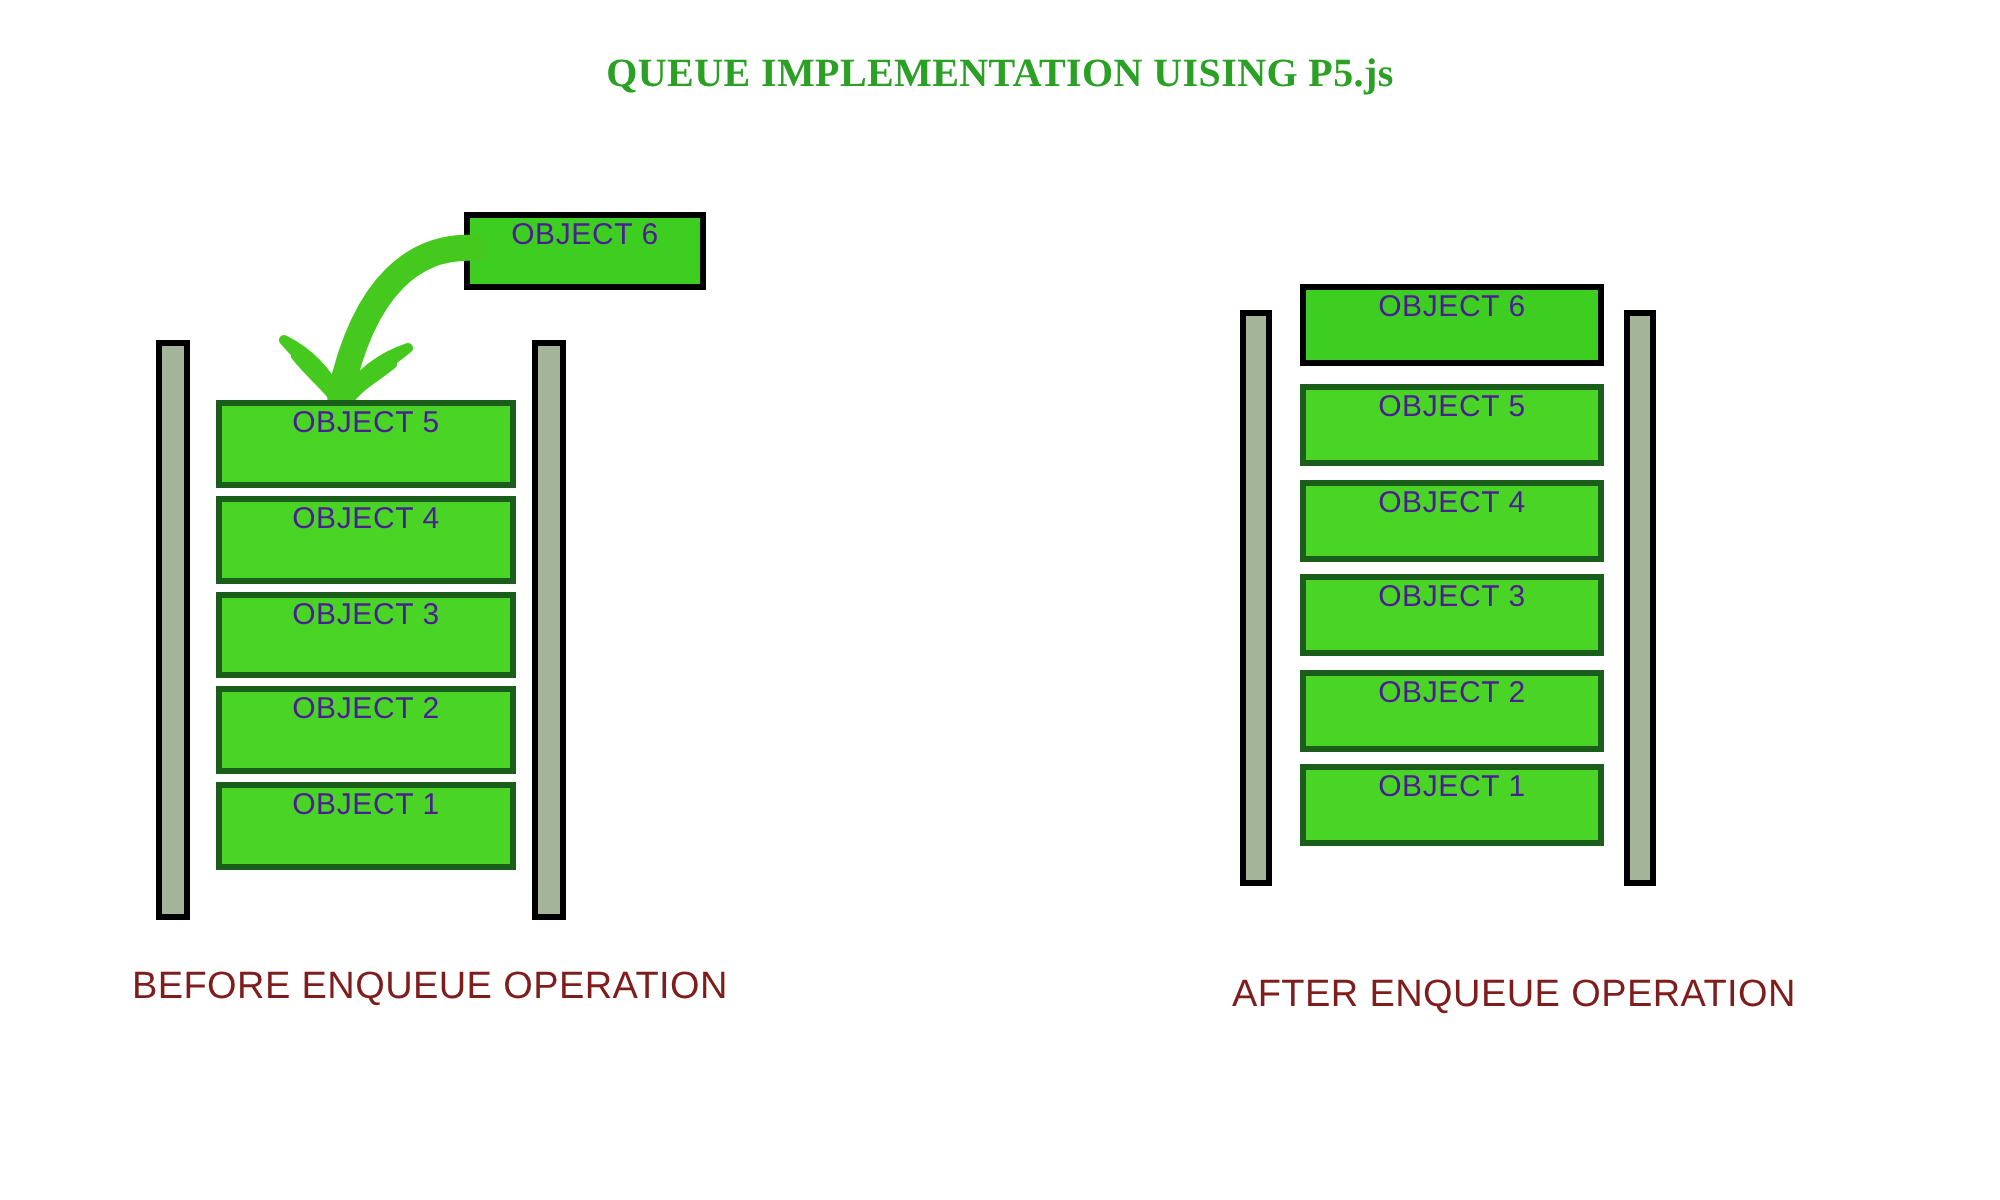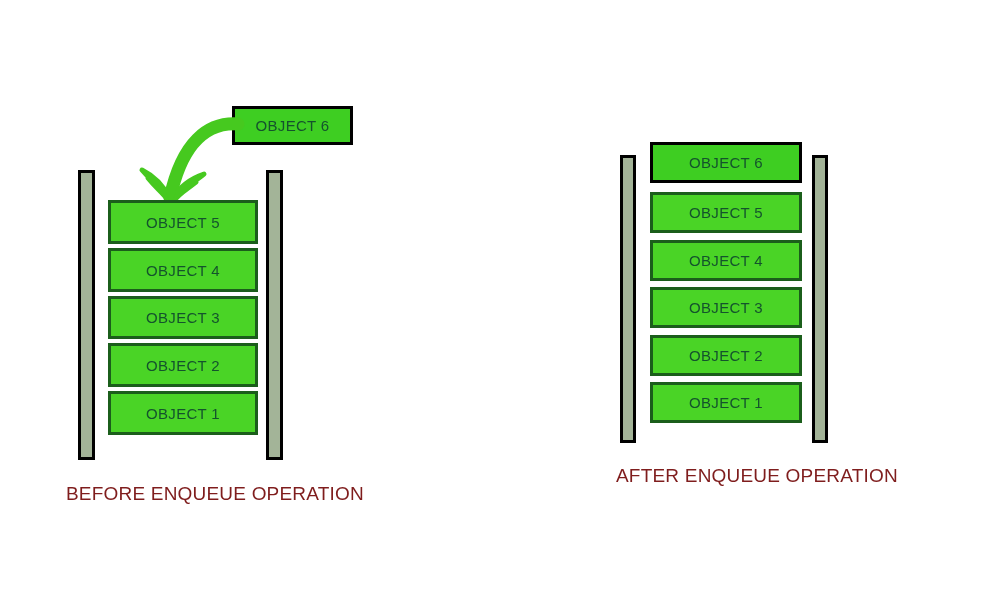--- a/index.html
+++ b/index.html
@@ -36,23 +36,22 @@
     box-sizing:border-box;
   }
 
   
   .obj-box{
     position:absolute;
     box-sizing:border-box;
     background:#4ad426;
     border:3px solid #1b5e1b;
     display:flex;
-    align-items:center;
     justify-content:center;
-    color:#14532d;
+    color:#4c1d95;
     font-size:15px;
     font-family:"Liberation Sans", sans-serif;
     letter-spacing:0.3px;
     white-space:nowrap;
   }
   .obj-box.highlight{
     border:3px solid #000000;
     background:#3ece22;
   }
   .obj-box.floating{
@@ -77,20 +76,21 @@
     width:130px;height:110px;
     overflow:visible;
   }
 </style>
 </head>
 <body>
 
 <div class="stage">
 
   <div class="title-block">
+    <div class="title-line1">QUEUE IMPLEMENTATION UISING P5.js</div>
   </div>
 
   <div>
 
     <div class="rail" style="left:78px;top:170px;width:17px;height:290px;"></div>
     <div class="rail" style="left:266px;top:170px;width:17px;height:290px;"></div>
 
     <div class="obj-box floating" style="left:232px;top:106px;width:121px;height:39px;">
       <span>OBJECT 6</span>
     </div>
@@ -142,16 +142,16 @@
     <div class="obj-box" style="left:650px;top:287px;width:152px;height:41px;">
       <span>OBJECT 3</span>
     </div>
     <div class="obj-box" style="left:650px;top:335px;width:152px;height:41px;">
       <span>OBJECT 2</span>
     </div>
     <div class="obj-box" style="left:650px;top:382px;width:152px;height:41px;">
       <span>OBJECT 1</span>
     </div>
 
-    <div class="caption" style="left:616px;top:465px;text-align:center;">AFTER ENQUEUE OPERATION</div>
+    <div class="caption" style="left:616px;top:487px;text-align:center;">AFTER ENQUEUE OPERATION</div>
   </div>
 
 </div>
 
 </body></html>

